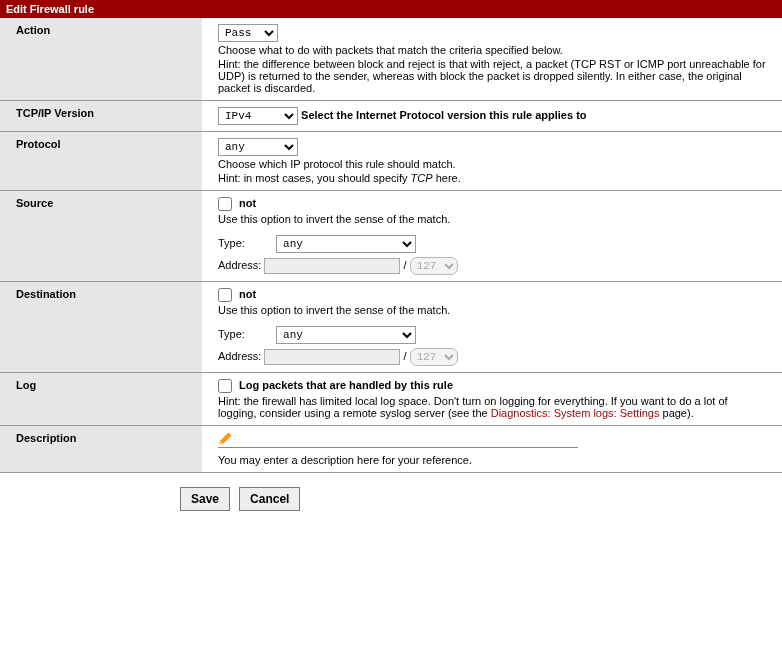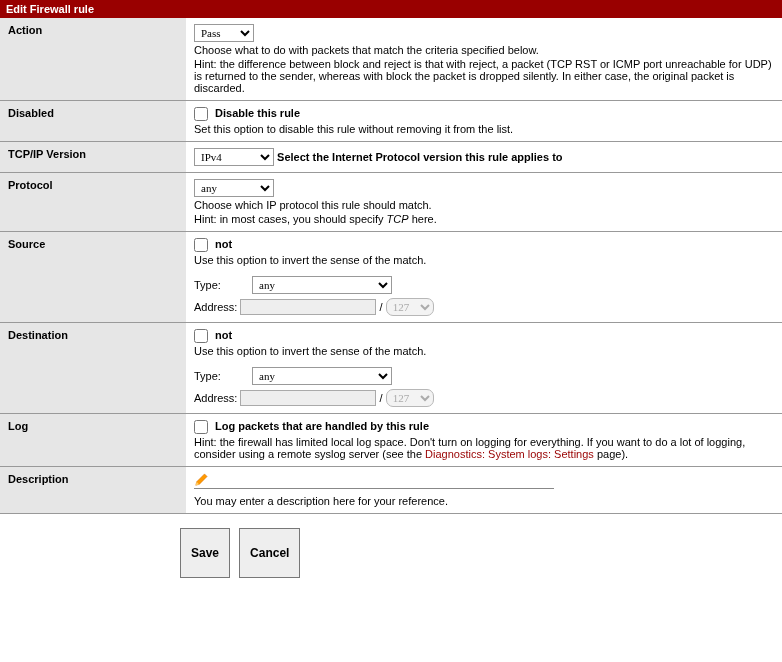--- a/index.html
+++ b/index.html
@@ -17,21 +17,21 @@
     font-weight: bold;
     padding: 3px 6px;
     font-size: 11px;
   }
   table.form {
     width: 100%;
     border-collapse: collapse;
   }
   table.form > tbody > tr > td {
     border-bottom: 1px solid #999;
-    padding: 6px 8px;
+    padding: 6px 16px;
     vertical-align: top;
   }
   td.label {
     width: 170px;
     background: #e6e6e6;
     font-weight: bold;
     font-size: 11px;
   }
   td.field {
     background: #fff;
@@ -39,21 +39,21 @@
   }
   .hint {
     font-size: 11px;
     color: #000;
     margin-top: 2px;
   }
   .bold-inline {
     font-weight: bold;
   }
   select, input[type="text"] {
-    font-family: Liberation Serif, serif;
+    font-family: Liberation Mono, monospace;
     font-size: 11px;
     padding: 1px 2px;
     border: 1px solid #999;
     background: #fff;
   }
   input[type="text"].disabled {
     background: #eee;
     border: 1px solid #aaa;
   }
   select.disabled {
@@ -79,21 +79,21 @@
     text-decoration: none;
     text-align: right;
   }
   .buttons {
     padding: 14px 8px 14px 180px;
   }
   button {
     font-family: Arial, sans-serif;
     font-size: 12px;
     font-weight: bold;
-    padding: 17px 10px;
+    padding: 4px 10px;
     background: #eee;
     border: 1px solid #777;
     cursor: pointer;
     margin-right: 6px;
   }
   .desc-input-wrap {
     display: flex;
     align-items: center;
     border-bottom: 1px solid #888;
     width: 360px;
@@ -124,30 +124,20 @@
   <td class="label">Action</td>
   <td class="field">
     <select style="width:60px;">
       <option>Pass</option>
     </select>
     <div class="hint">Choose what to do with packets that match the criteria specified below.</div>
     <div class="hint">Hint: the difference between block and reject is that with reject, a packet (TCP RST or ICMP port unreachable for UDP) is returned to the sender, whereas with block the packet is dropped silently. In either case, the original packet is discarded.</div>
   </td>
 </tr>
 
-<tr>
-  <td class="label">Disabled</td>
-  <td class="field">
-    <label>
-      <input type="checkbox" style="">
-      <span class="bold-inline">Disable this rule</span>
-    </label>
-    <div class="hint">Set this option to disable this rule without removing it from the list.</div>
-  </td>
-</tr>
 
 
 <tr>
   <td class="label">TCP/IP Version</td>
   <td class="field">
     <select style="width:80px;">
       <option>IPv4</option>
     </select>
     <span class="bold-inline">Select the Internet Protocol version this rule applies to</span>
   </td>

